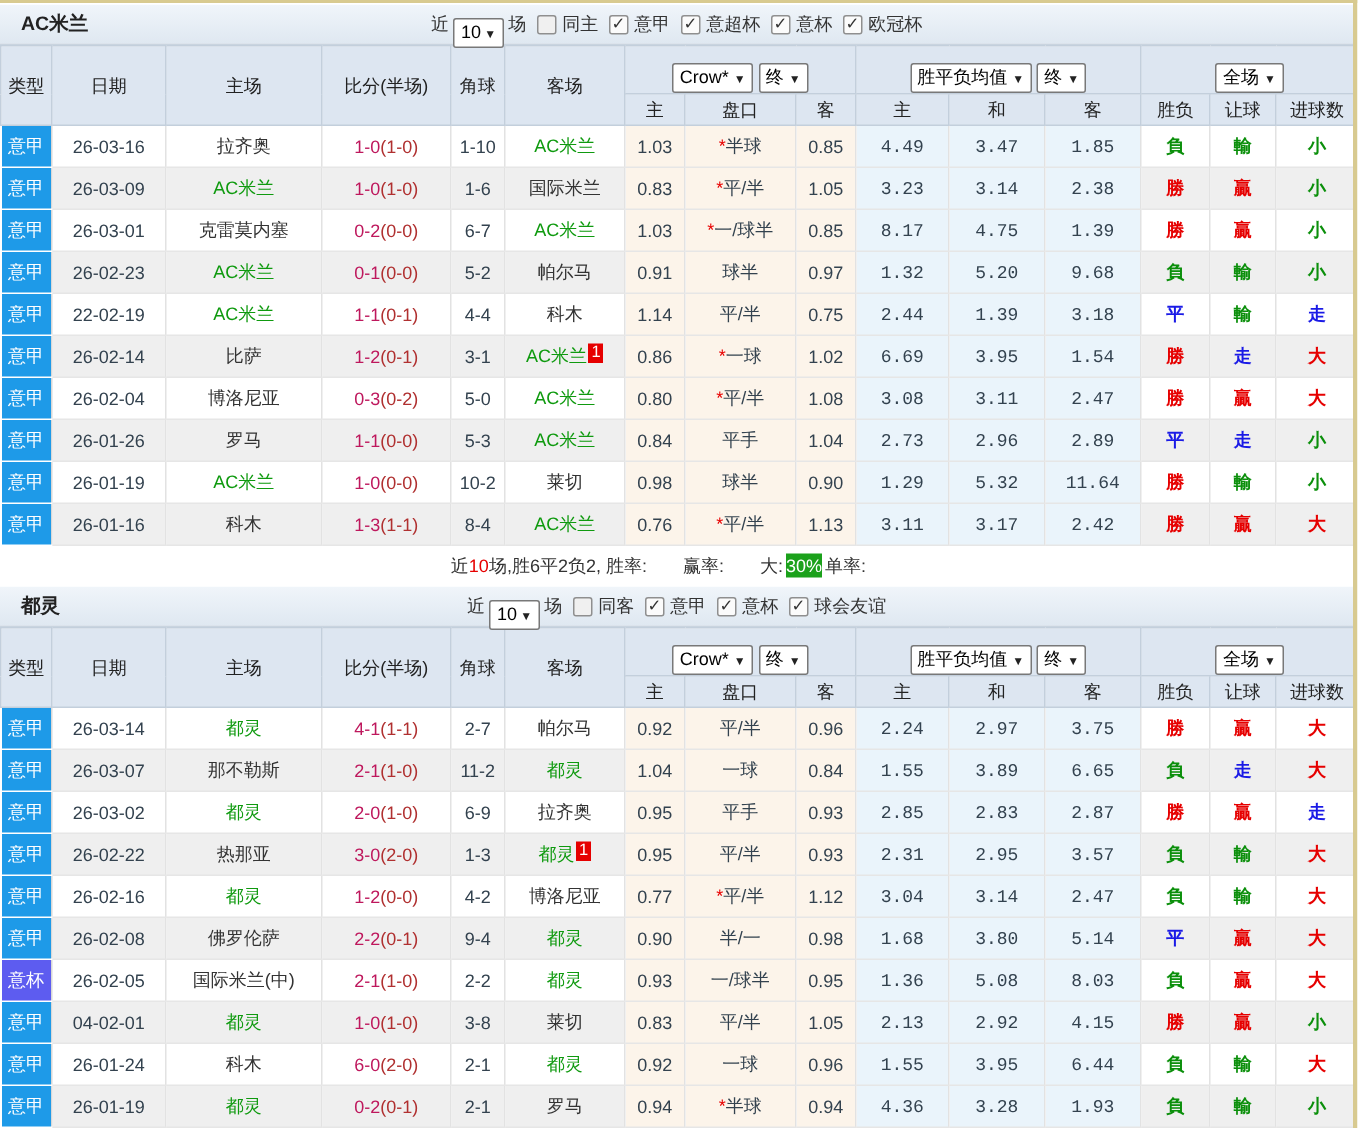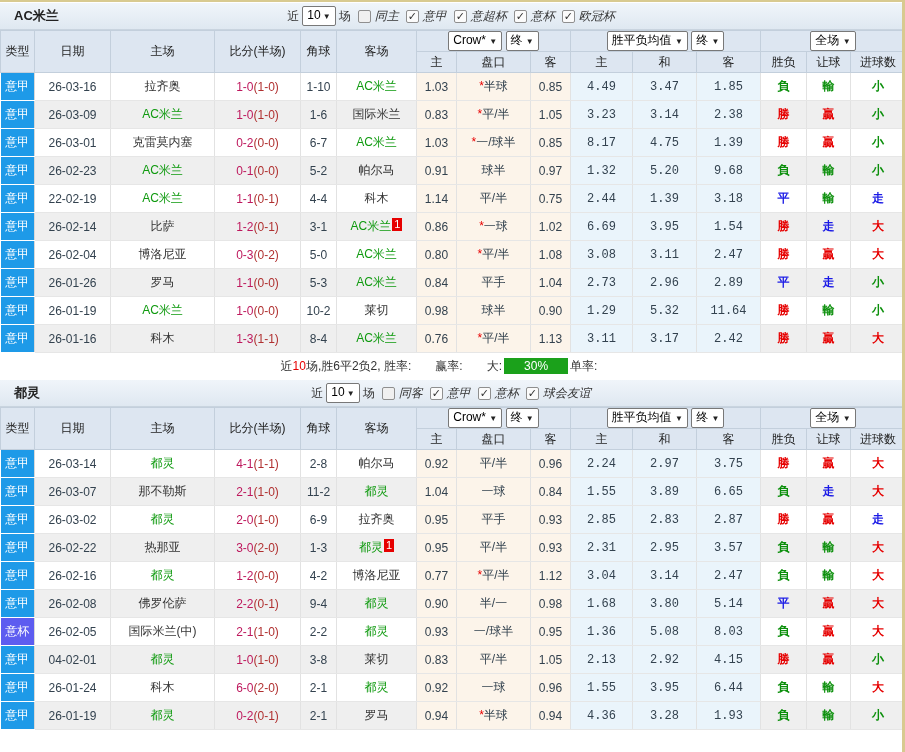--- a/index.html
+++ b/index.html
@@ -24,27 +24,27 @@
     cursor:pointer; }
 
   
   .section-header { height:28px; background:linear-gradient(#f0f5fa,#dfe8f1);
     border-top:1px solid #fff; border-bottom:1px solid #c9d4df;
     display:flex; align-items:center; position:relative; }
   .team-name { font-weight:bold; font-size:13px; color:#222; margin-left:14px; z-index:1; }
   .filters { position:absolute; left:0; right:0; display:flex; align-items:center;
     justify-content:center; gap:3px; font-size:12px; color:#333; }
   .sel { display:inline-block; background:#fff; border:1px solid #787878; border-radius:2px;
-    padding:0 4px; font-size:12px; line-height:16px; color:#000; white-space:nowrap; cursor:default; }
+    padding:0 4px; font-size:12px; line-height:16px; color:#000; white-space:nowrap; cursor:default;margin-top:11px; }
   .sel .arr { font-size:8px; color:#222; }
   .cb { width:13px; height:13px; border:1px solid #8f8f8f; background:#fbfbfb; border-radius:2px;
     display:inline-flex; align-items:center; justify-content:center; font-size:11px;
     line-height:11px; color:#333; margin:0 1px 0 4px; }
   .cb.off { background:#f0f0f0; }
-  .cb-label { font-size:12px; color:#333;font-style:italic; }
+  .cb-label { font-size:12px; color:#333; }
 
   
   table { width:905px; table-layout:fixed; border-collapse:collapse; font-size:12px; }
   thead th { background:#dde6f1; border:1px solid #c3cfdc; font-weight:normal;
     color:#222; height:21px; text-align:center; }
   thead .th-group { height:21px; }
   tbody td { border-right:1px solid #e2e2e2; border-bottom:1px solid #e6e6e6;
     text-align:center; height:28px; color:#33424f; overflow:hidden; white-space:nowrap; }
   tr.even td.plain { background:#efefef; }
   td.c-type { background:#1e9ae8; color:#fff; border-bottom:1px solid #fff;
@@ -61,21 +61,21 @@
     line-height:13px; padding:0 2px; margin-left:1px; vertical-align:top; }
   .res-red { color:#e60000; font-weight:bold; }
   .res-green { color:#0b8f0b; font-weight:bold; }
   .res-blue { color:#1a1ae6; font-weight:bold; }
 
   
   .summary { height:26px; display:flex; align-items:center; justify-content:center;
     font-size:12px; color:#333; background:#fff; }
   .sum-red { color:#e60000; }
   .sum-blue { color:#1a1ae6;margin-top:44px; }
-  .sum-badge { background:#1ba11b; color:#fff; padding:1px 20px; margin:0 2px; }
+  .sum-badge { background:#1ba11b; color:#fff; padding:1px 0; margin:0 2px; }
 </style>
 </head>
 <body>
 
 <div class="frame">
 
 
   <div>
     <div class="section">
       <div class="section-header">
@@ -399,21 +399,21 @@
             <th>让球</th>
             <th>进球数</th>
           </tr>
         </thead>
         <tbody id="tbody-1">
             <tr class="odd">
               <td class="c-type">意甲</td>
               <td class="plain">26-03-14</td>
               <td class="plain"><span class="team hl">都灵</span></td>
               <td class="plain"><span class="score-main">4-1</span><span class="score-half">(1-1)</span></td>
-              <td class="plain">2-8</td>
+              <td class="plain">2-7</td>
               <td class="plain"><span class="team">帕尔马</span></td>
               <td class="cream">0.92</td>
               <td class="cream"><span>平/半</span></td>
               <td class="cream">0.96</td>
               <td class="lblue">2.24</td>
               <td class="lblue">2.97</td>
               <td class="lblue">3.75</td>
               <td class="plain res-red">勝</td>
               <td class="plain res-red">贏</td>
               <td class="plain res-red">大</td>

